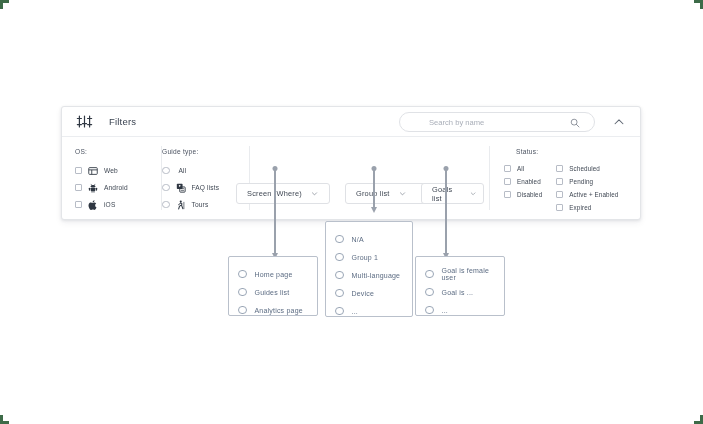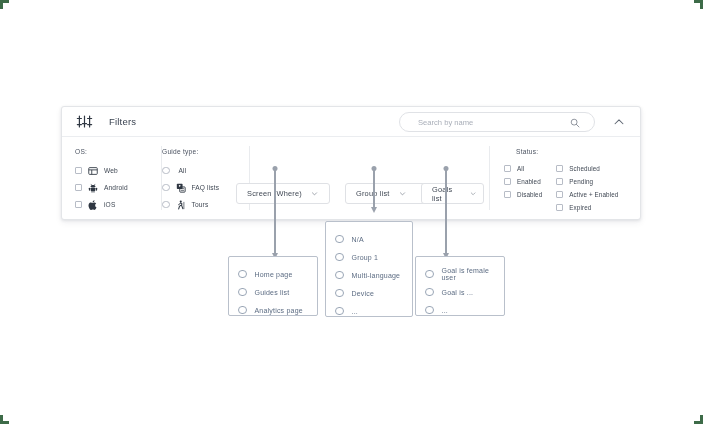--- a/index.html
+++ b/index.html
@@ -47,21 +47,21 @@
     letter-spacing: .2px;
   }
   #search-box {
     position: absolute; right: 45px; top: 5px;
     width: 196px; height: 20px;
     border: 1px solid #e0e2e6; border-radius: 10px;
     display: flex; align-items: center;
   }
   #search-input {
     border: 0; outline: 0; background: transparent;
-    margin-left: 18px; width: 150px;
+    margin-left: 29px; width: 150px;
     font-family: "Liberation Sans", sans-serif;
     font-size: 7.6px; color: #6d7480;
   }
   #search-input::placeholder { color: #a9aeb8; }
   .search-icon { position: absolute; right: 14px; top: 5px; width: 10px; height: 10px; }
   #collapse-btn {
     position: absolute; right: 14px; top: 8px;
     width: 14px; height: 14px; cursor: pointer;
   }
 

